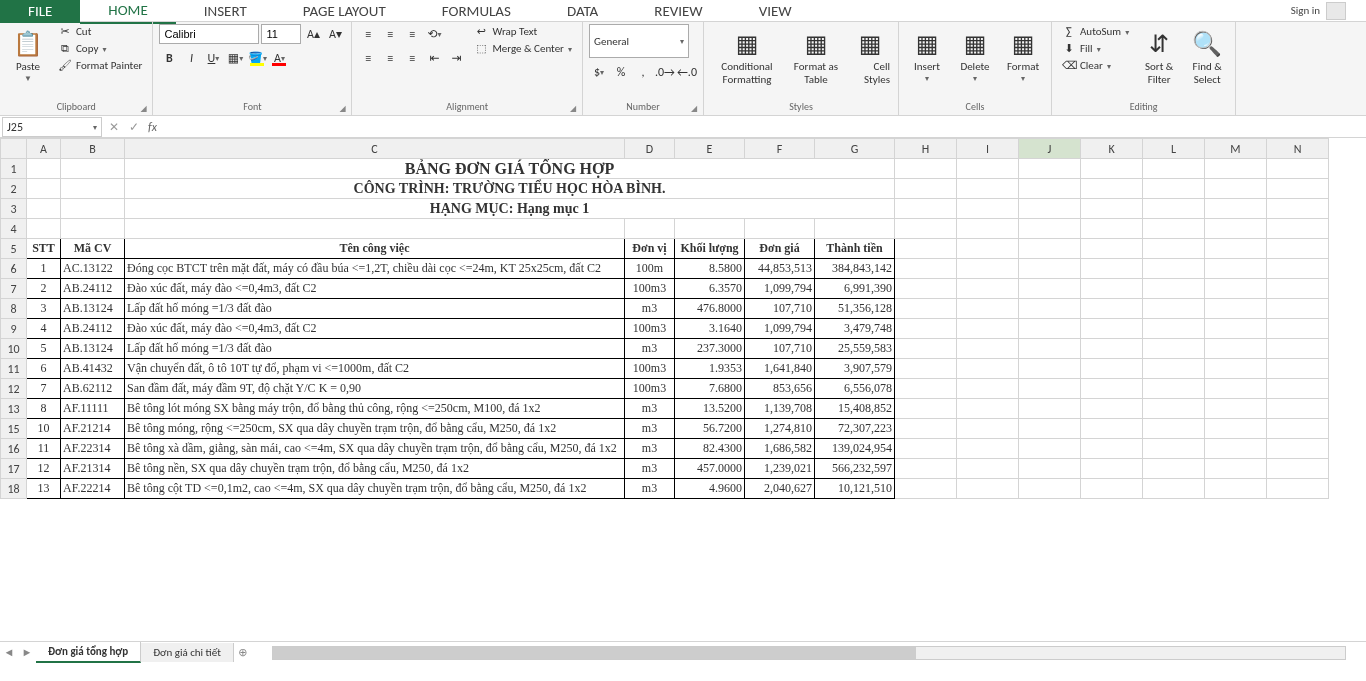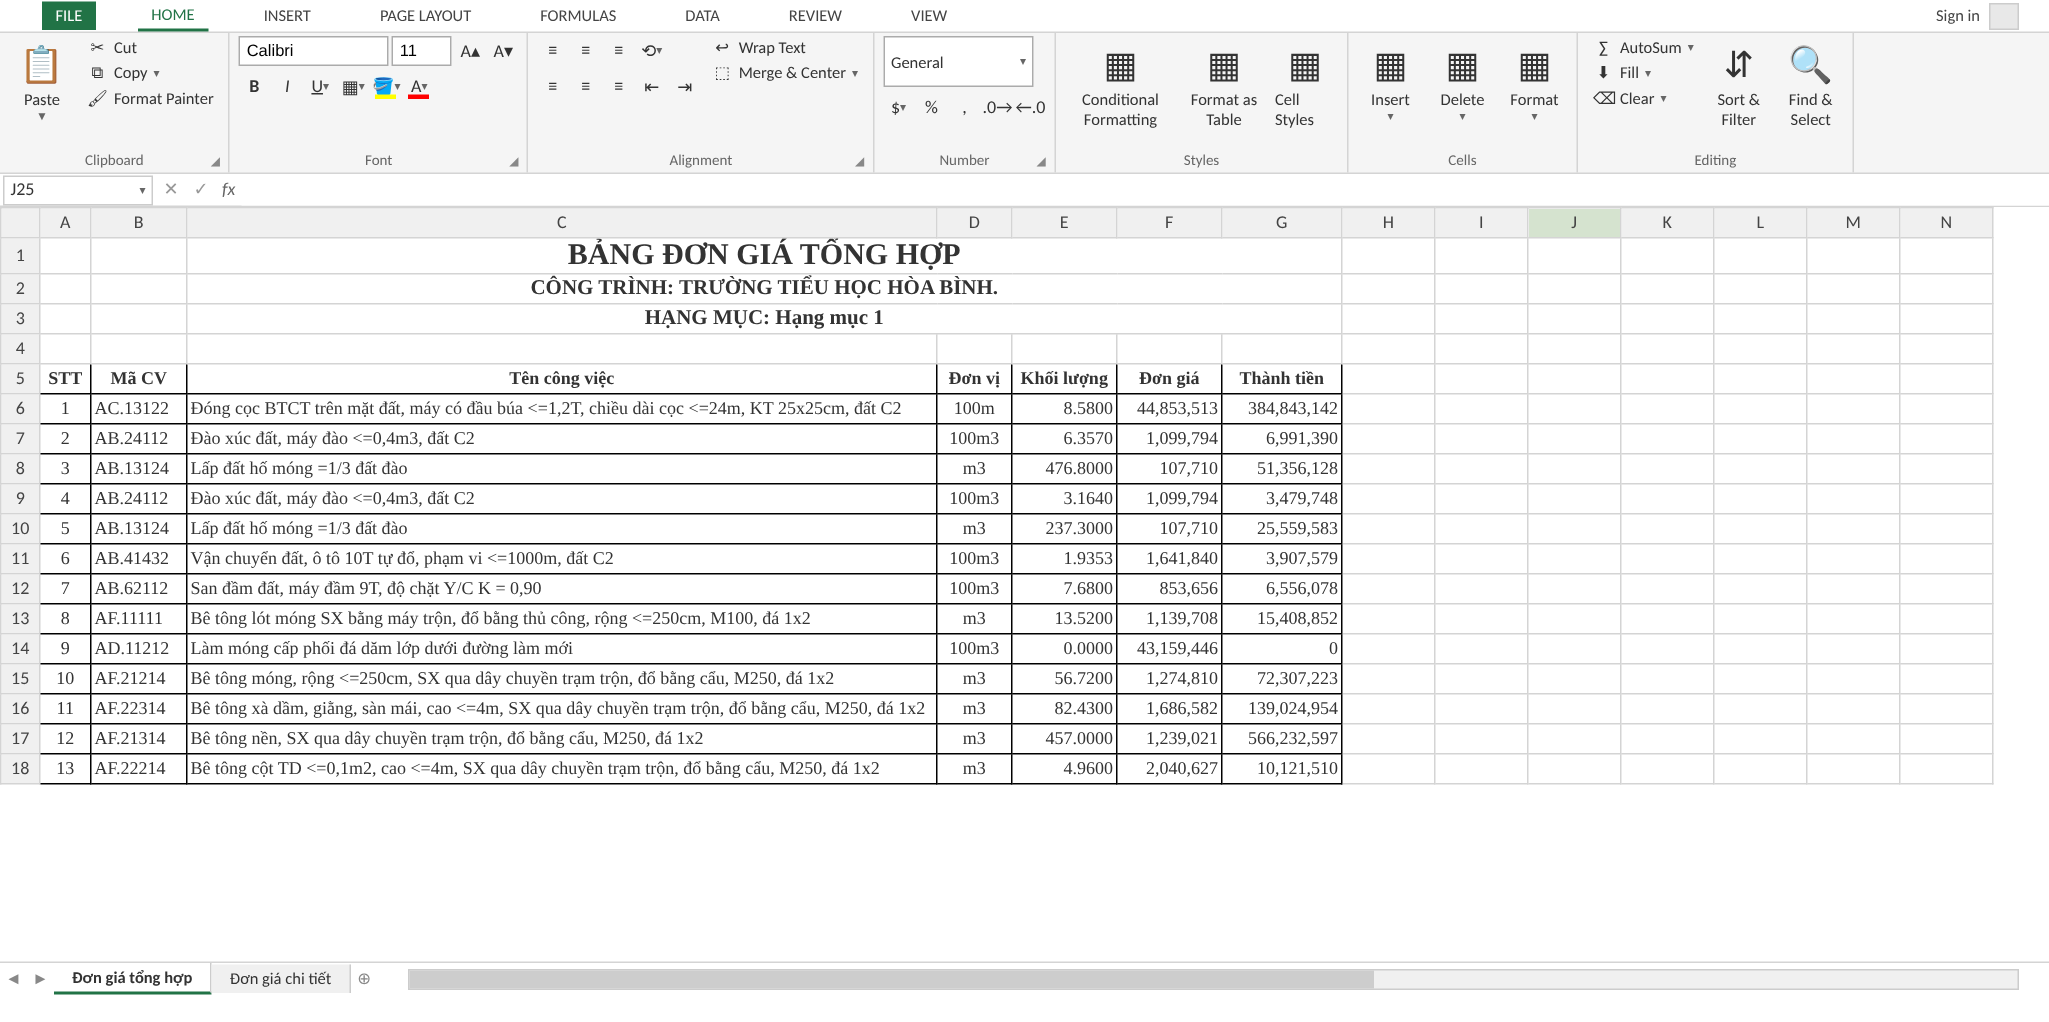--- a/index.html
+++ b/index.html
@@ -1,20 +1,20 @@
 <!DOCTYPE html>
 <html><head>
 <meta charset="utf-8">
 <style>
 * { box-sizing: border-box; margin: 0; padding: 0; }
 body { font-family: "Segoe UI", Calibri, sans-serif; font-size: 12px; background: #fff; color: #333; overflow: hidden; width: 1366px; height: 681px; }
 
 
 .tabs { display: flex; align-items: center; height: 22px; background: #fff; border-bottom: 1px solid #d4d4d4; }
-.tab { padding: 3px 9px; font-size: 11px; color: #444; cursor: pointer; margin-left: 28px; }
+.tab { padding: 3px 28px; font-size: 15px; color: #444; cursor: pointer; }
 .tab.file { background: #217346; color: #fff; font-weight: normal; }
 .tab.active { color: #217346; border-bottom: 2px solid #217346; font-weight: normal; }
 .signin { margin-left: auto; margin-right: 20px; font-size: 11px; color: #444; display: flex; align-items: center; gap: 6px; }
 .avatar-placeholder { width: 20px; height: 18px; background: #e8e8e8; border: 1px solid #ccc; }
 
 
 .ribbon { display: flex; height: 94px; background: #f5f5f5; border-bottom: 1px solid #d4d4d4; }
 .rgroup { border-right: 1px solid #d4d4d4; padding: 2px 6px 0 6px; display: flex; flex-direction: column; justify-content: space-between; position: relative; }
 .rgroup-content { display: flex; gap: 4px; flex: 1; align-items: flex-start; }
 .rgroup-label { text-align: center; font-size: 10px; color: #666; padding: 2px 0; }
@@ -195,21 +195,21 @@
       <div class="bigbtn" style="width:74px;">
           <div class="icon">▦</div>
           <span style="white-space:normal;text-align:center;">Conditional Formatting</span>
         </div>
       <div class="bigbtn" style="width:56px;">
           <div class="icon">▦</div>
           <span style="white-space:normal;text-align:center;">Format as Table</span>
         </div>
       <div class="bigbtn">
           <div class="icon">▦</div>
-          <span style="white-space:normal;text-align:left;">Cell Styles</span>
+          <span style="white-space:normal;text-align:right;">Cell Styles</span>
         </div>
     </div>
     <div class="rgroup-label">Styles</div>
   </div>
 
   <div class="rgroup">
     <div class="rgroup-content">
       <div class="bigbtn">
           <div class="icon">▦</div>
           <span>Insert</span>
@@ -306,21 +306,21 @@
           <th class="sel">J</th>
           <th class="">K</th>
           <th class="">L</th>
           <th class="">M</th>
           <th class="">N</th>
         </tr>
         <tr class="title-row">
           <th class="rowhdr">1</th>
           <td></td>
           <td></td>
-          <td class="content" colspan="5" style="font-size:20px;margin-top:20px;">BẢNG ĐƠN GIÁ TỔNG HỢP</td>
+          <td class="content" colspan="5" style="font-size:16px;margin-top:20px;">BẢNG ĐƠN GIÁ TỔNG HỢP</td>
           <td class=""></td>
           <td class=""></td>
           <td class=""></td>
           <td class=""></td>
           <td class=""></td>
           <td class=""></td>
           <td class=""></td>
         </tr>
         <tr class="title-row">
           <th class="rowhdr">2</th>
@@ -503,37 +503,20 @@
         </tr>
         <tr>
           <th class="rowhdr">13</th>
           <td class="data-cell tc tall">8</td>
           <td class="data-cell tall">AF.11111</td>
           <td class="data-cell tall" style="white-space:normal;">Bê tông lót móng SX bằng máy trộn, đổ bằng thủ công, rộng &lt;=250cm, M100, đá 1x2</td>
           <td class="data-cell tc tall">m3</td>
           <td class="data-cell tr tall">13.5200</td>
           <td class="data-cell tr tall">1,139,708</td>
           <td class="data-cell tr tall">15,408,852</td>
-          <td class=""></td>
-          <td class=""></td>
-          <td class=""></td>
-          <td class=""></td>
-          <td class=""></td>
-          <td class=""></td>
-          <td class=""></td>
-        </tr>
-        <tr>
-          <th class="rowhdr">14</th>
-          <td class="data-cell tc">9</td>
-          <td class="data-cell">AD.11212</td>
-          <td class="data-cell" style="white-space:nowrap;">Làm móng cấp phối đá dăm lớp dưới đường làm mới</td>
-          <td class="data-cell tc">100m3</td>
-          <td class="data-cell tr">0.0000</td>
-          <td class="data-cell tr">43,159,446</td>
-          <td class="data-cell tr">0</td>
           <td class=""></td>
           <td class=""></td>
           <td class=""></td>
           <td class=""></td>
           <td class=""></td>
           <td class=""></td>
           <td class=""></td>
         </tr>
         <tr>
           <th class="rowhdr">15</th>

